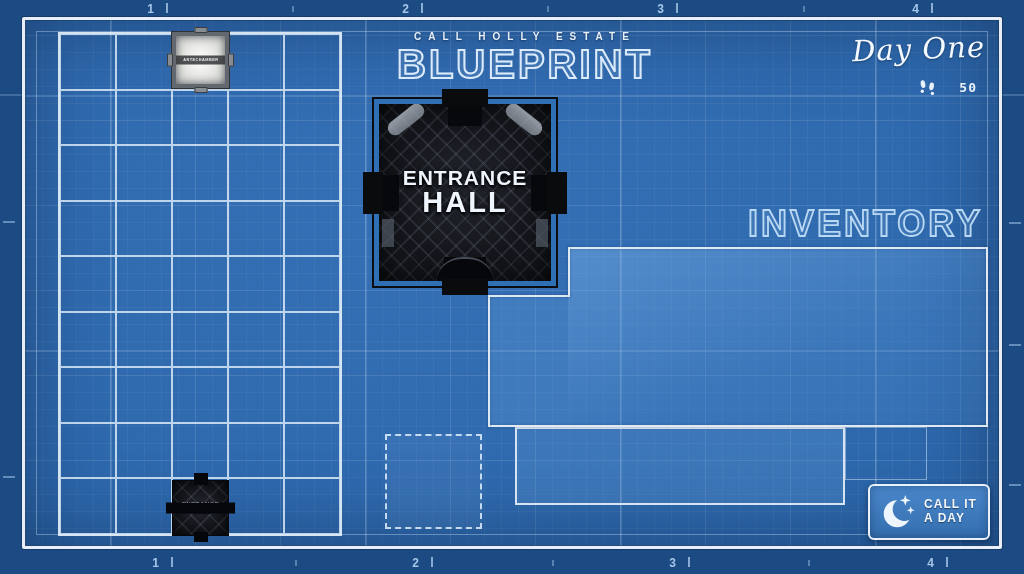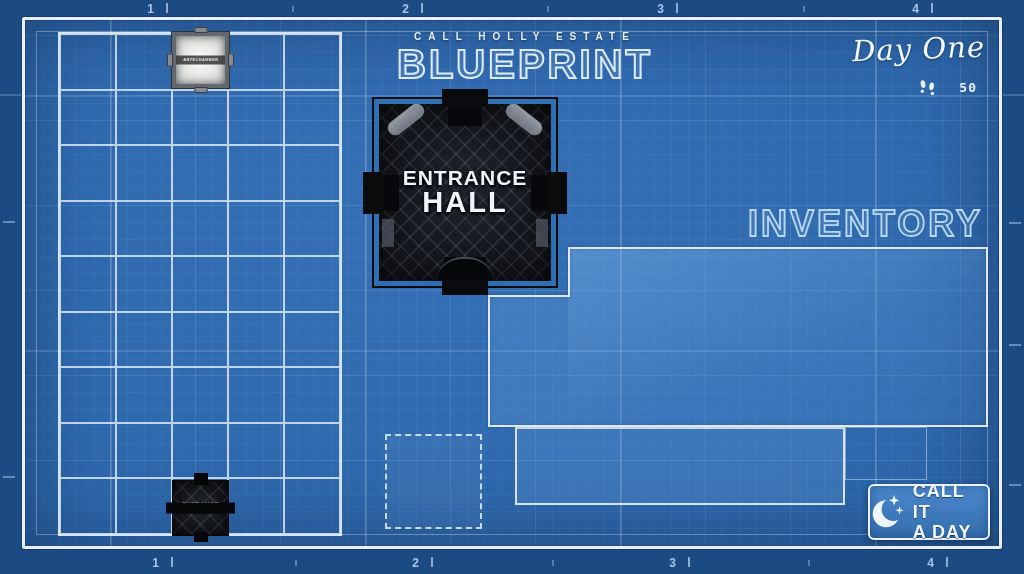--- a/index.html
+++ b/index.html
@@ -172,21 +172,21 @@
 
   
   .end-day {
     position:absolute; left:843px; top:464px; width:122px; height:56px; z-index:6;
     border:2px solid #e9f1fb; border-radius:6px;
     background:linear-gradient(180deg,#4a87cb 0%, #346eae 100%);
     box-shadow:0 2px 6px rgba(8,28,58,.55), inset 0 0 10px rgba(12,38,74,.4);
     display:flex; align-items:center; justify-content:center; gap:7px; cursor:pointer;
   }
   .end-day .txt { display:flex; flex-direction:column; line-height:1.15; }
-  .end-day .txt span { font-size:18px; font-weight:bold; letter-spacing:1px; color:#f2f7fd; text-shadow:0 1px 1px rgba(10,30,60,.6); }
+  .end-day .txt span { font-size:12px; font-weight:bold; letter-spacing:1px; color:#f2f7fd; text-shadow:0 1px 1px rgba(10,30,60,.6); }
 </style>
 </head>
 <body>
 
 <span class="ruler-num" style="left:151px; top:2px;">1</span>
 <span class="ruler-num" style="left:406px; top:2px;">2</span>
 <span class="ruler-num" style="left:661px; top:2px;">3</span>
 <span class="ruler-num" style="left:916px; top:2px;">4</span>
 <div class="tick-v" style="left:166px; top:3px;"></div>
 <div class="tick-v" style="left:421px; top:3px;"></div>

